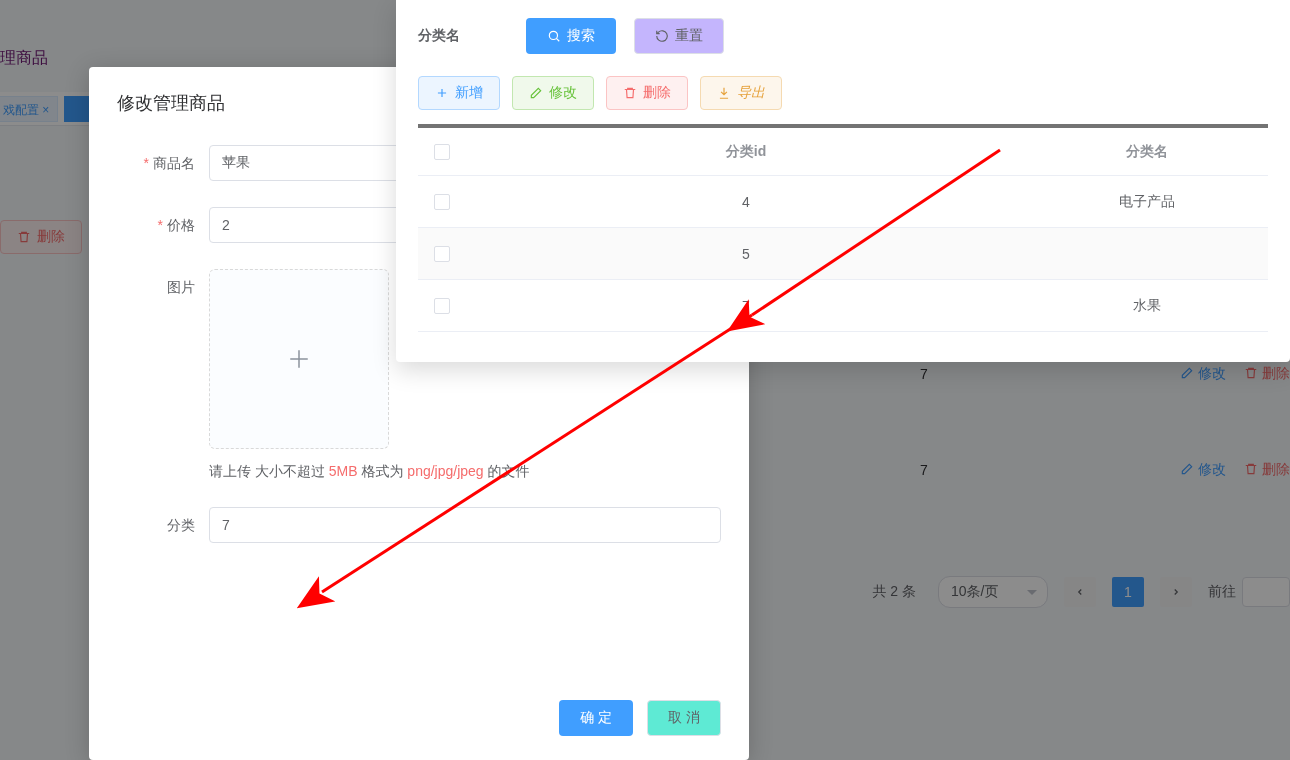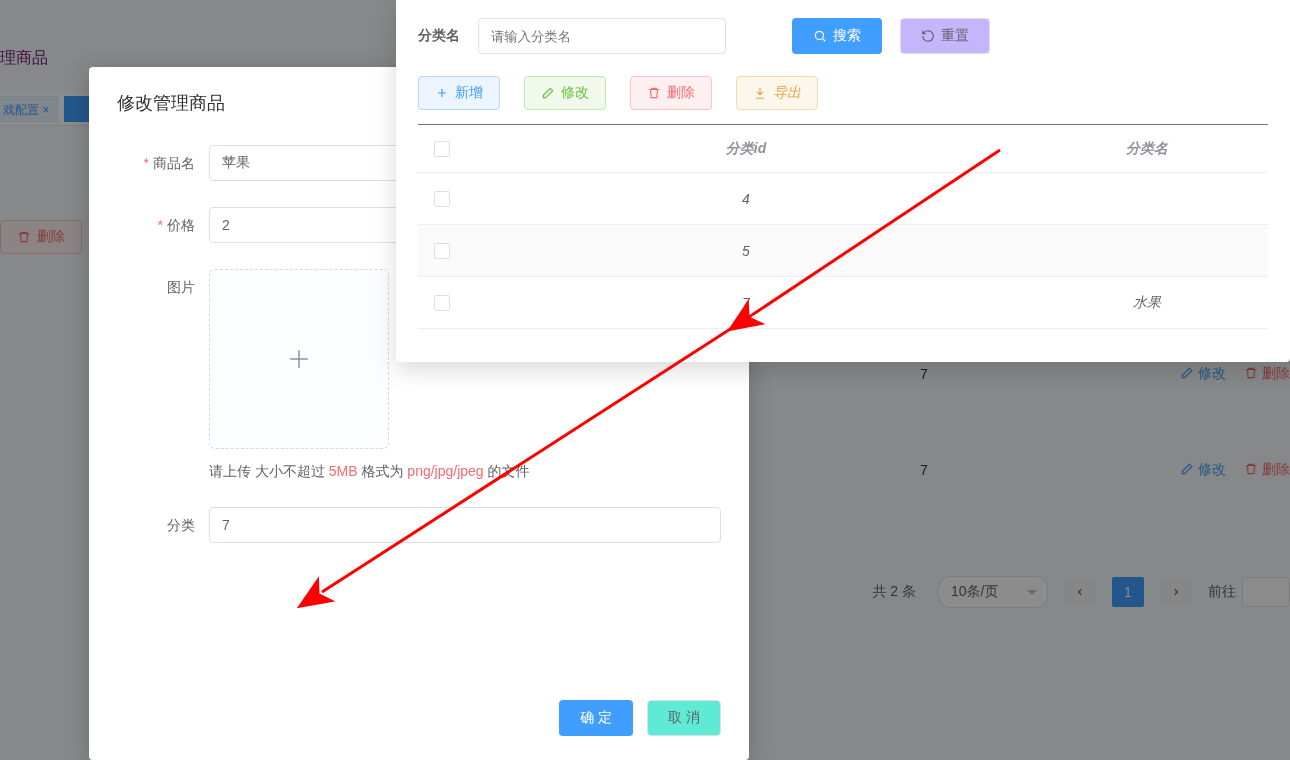--- a/index.html
+++ b/index.html
@@ -42,27 +42,27 @@
   .btn-primary{background:#409eff;color:#fff;}
   .btn-default{background:#5eead4;border-color:#dcdfe6;color:#606266;}
   
   .panel{position:absolute;left:396px;top:0;width:894px;height:362px;background:#fff;box-shadow:0 8px 24px rgba(0,0,0,.15);border-radius:0 0 4px 4px;padding:18px 22px 0;}
   .panel-top{display:flex;align-items:center;gap:18px;margin-bottom:22px;}
   .panel-label{color:#606266;font-weight:600;}
   .panel-input{width:248px;height:36px;border:1px solid #dcdfe6;border-radius:4px;padding:0 12px;color:#c0c4cc;}
   .panel-btn{height:36px;padding:0 20px;border-radius:4px;display:inline-flex;align-items:center;gap:6px;font-size:14px;cursor:pointer;border:1px solid transparent;}
   .panel-btn.search{background:#409eff;color:#fff;}
   .panel-btn.reset{background:#c4b5fd;border-color:#dcdfe6;color:#606266;}
-  .panel-toolbar{display:flex;gap:24px;margin-bottom:14px;}
+  .panel-toolbar{display:flex;gap:12px;margin-bottom:14px;}
   .tbtn{height:34px;padding:0 16px;border-radius:4px;display:inline-flex;align-items:center;gap:6px;font-size:14px;border:1px solid;cursor:pointer;}
   .tbtn.add{background:#ecf5ff;border-color:#b3d8ff;color:#409eff;}
   .tbtn.edit{background:#f0f9eb;border-color:#c2e7b0;color:#67c23a;}
   .tbtn.del{background:#fef0f0;border-color:#fbc4c4;color:#f56c6c;}
   .tbtn.exp{background:#fdf6ec;border-color:#f5dab1;color:#e6a23c;font-style:italic;}
-  .tbl{width:100%;border-top:1px solid #737373;font-style:italic;}
+  .tbl{width:100%;border-top:4px solid #737373;}
   .tbl-row{display:flex;align-items:center;height:52px;border-bottom:1px solid #ebeef5;color:#606266;}
   .tbl-row.head{font-weight:600;color:#909399;height:48px;}
   .tbl-row.alt{background:#fafafa;}
   .c-chk{width:48px;display:flex;justify-content:center;}
   .chk{width:16px;height:16px;border:1px solid #dcdfe6;border-radius:2px;background:#fff;}
   .c-id{flex:0 0 560px;text-align:center;}
   .c-name{flex:1;text-align:center;}
   
   .arrow-svg{position:absolute;left:0;top:0;pointer-events:none;}
   .ico-svg{width:14px;height:14px;display:inline-block;vertical-align:-2px}
@@ -163,21 +163,20 @@
 
   <div class="dlg-footer">
     <div class="btn btn-primary">确 定</div>
     <div class="btn btn-default">取 消</div>
   </div>
 </div>
 
 <div class="panel">
   <div class="panel-top">
     <span class="panel-label">分类名</span>
-    <input class="panel-input" type="text" placeholder="请输入分类名" style="">
     <div style="flex:0 0 30px"></div>
     <div class="panel-btn search">
       <svg class="ico-svg" viewBox="0 0 24 24" fill="none" stroke="currentColor" stroke-width="2">
           <circle cx="11" cy="11" r="7"></circle>
           <path d="M21 21l-5-5"></path>
         </svg>
       <span>搜索</span>
     </div>
     <div class="panel-btn reset">
       <svg class="ico-svg" viewBox="0 0 24 24" fill="none" stroke="currentColor" stroke-width="2">
@@ -221,20 +220,21 @@
           <div class="chk"></div>
         </div>
       <div class="c-id">分类id</div>
       <div class="c-name">分类名</div>
     </div>
     <div class="tbl-row">
       <div class="c-chk">
           <div class="chk"></div>
         </div>
       <div class="c-id">4</div>
+      <div class="c-name">电子产品</div>
     </div>
     <div class="tbl-row alt">
       <div class="c-chk">
           <div class="chk"></div>
         </div>
       <div class="c-id">5</div>
     </div>
     <div class="tbl-row">
       <div class="c-chk">
           <div class="chk"></div>

